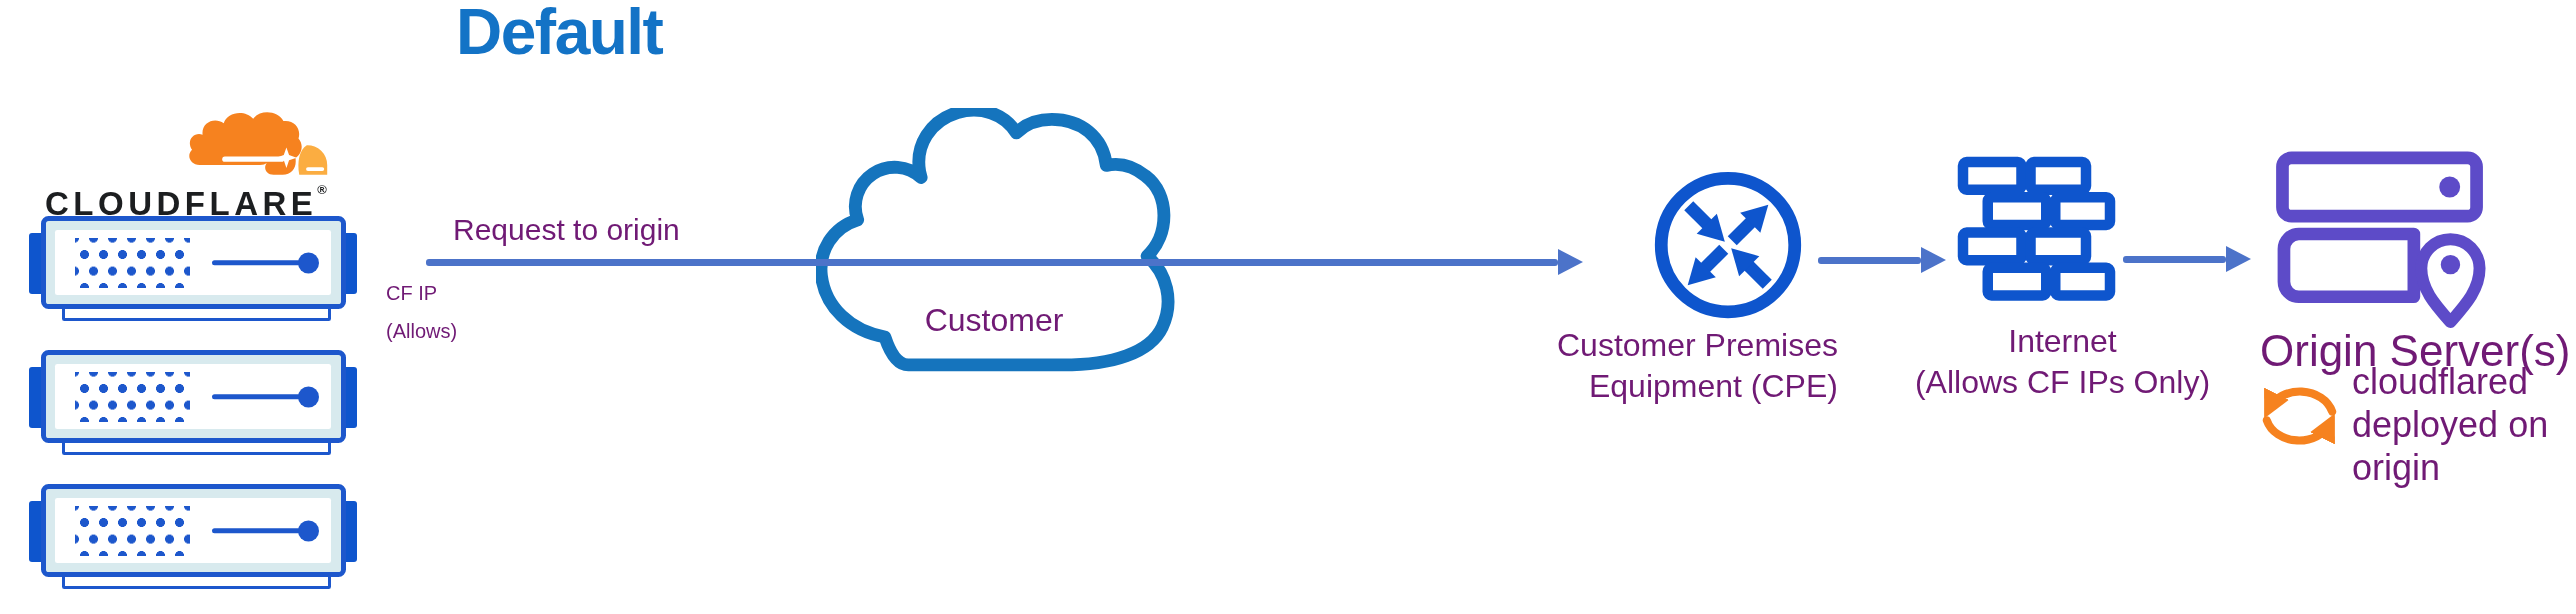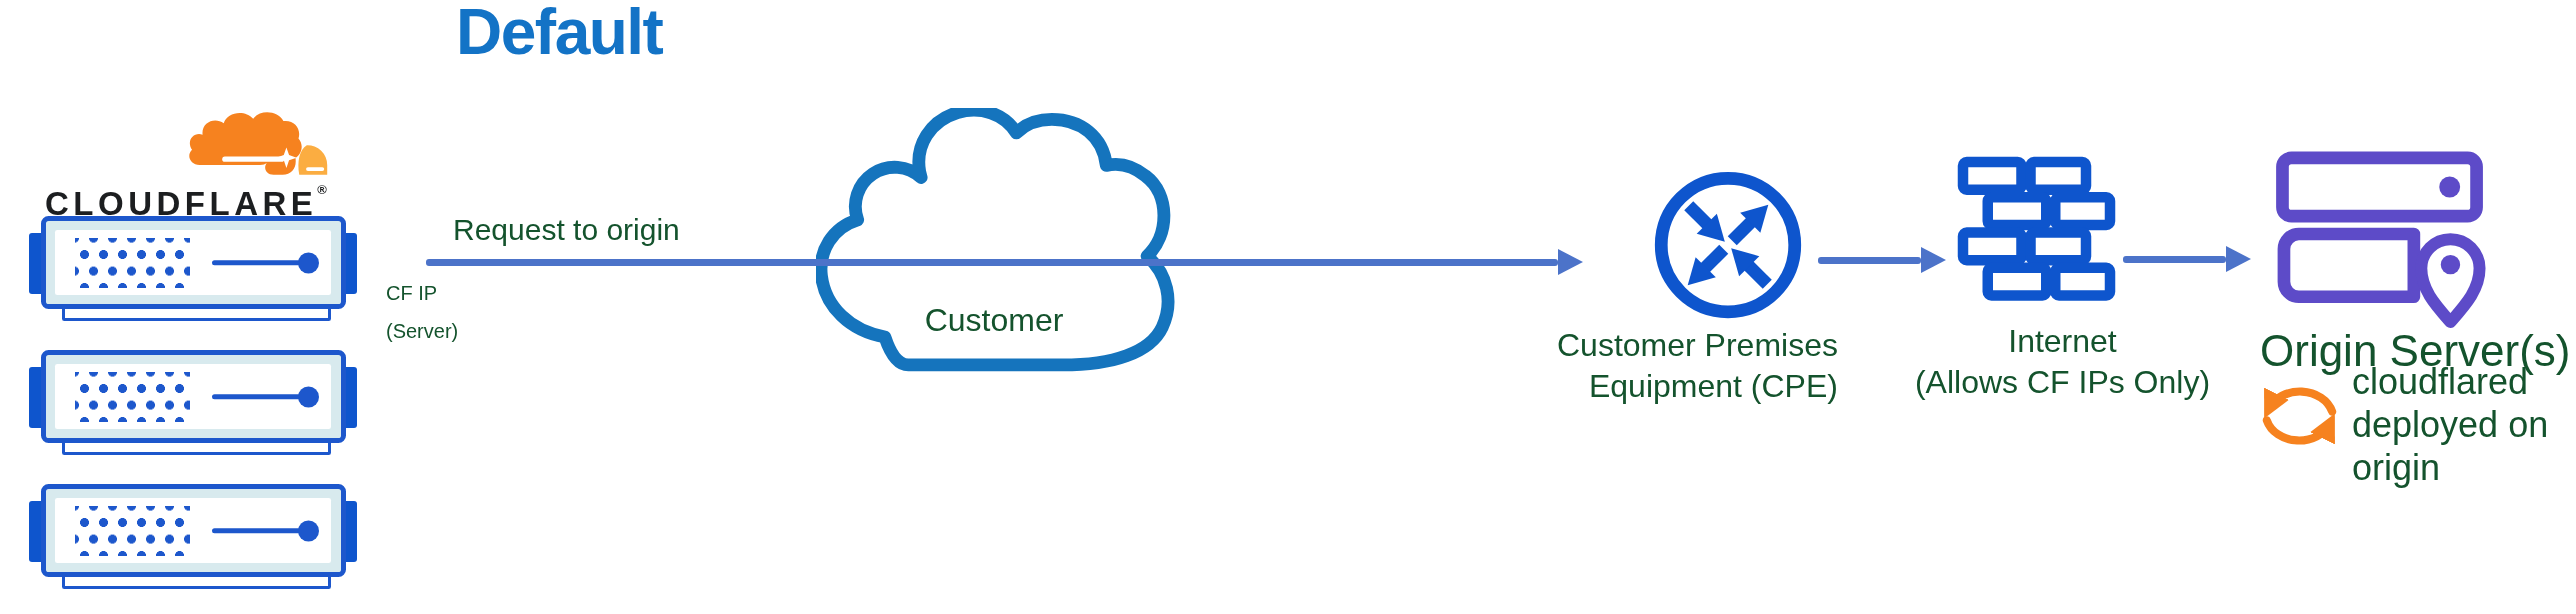--- a/index.html
+++ b/index.html
@@ -2,21 +2,21 @@
 <html style="font-size:12px"><head>
 <meta charset="utf-8">
 <style>
   html,body{margin:0;padding:0;background:#fff;}
   .stage{position:relative;width:2576px;height:614px;background:#ffffff;overflow:hidden;
          font-family:"Liberation Sans",sans-serif;}
   .abs{position:absolute;}
 
   
   .title{left:456px;top:-4.5px;font-size:64px;font-weight:600;letter-spacing:-1.5px;color:#1373c6;line-height:73px;}
-  .lbl{color:#14532d;font-size:32px;line-height:41px;}
+  .lbl{color:#701a75;font-size:32px;line-height:41px;}
   .req-label{left:453px;top:209px;font-size:30px;}
   .ip-label{left:386px;top:274px;font-size:20px;line-height:38px;}
   .internet-label{left:863px;top:300px;width:262px;text-align:center;z-index:6;}
   .cpe-label{left:1557px;top:325px;text-align:right;}
   .fw-label{left:1896px;top:321px;width:333px;text-align:center;}
   .origin-label{left:2260px;top:330px;font-size:44px;}
   .note-label{left:2352px;top:360px;font-size:36px;line-height:43px;}
 
   
   .wordmark{left:45px;top:182px;font-size:33px;font-weight:bold;letter-spacing:4.5px;color:#1c1e20;}
@@ -106,21 +106,21 @@
     </div>
   </div>
 
   <div class="arrow arrow1"></div>
   <div class="arrow arrow2"></div>
   <div class="arrow arrow3"></div>
 
   <div class="abs lbl req-label">Request to origin</div>
   <div class="abs lbl ip-label">
     <div>CF IP</div>
-    <div>(Server)</div>
+    <div>(Allows)</div>
   </div>
 
   <svg class="abs" style="left:816px;top:108px;" width="369" height="266" viewBox="0 0 488 352">
     <path fill="#ffffff" stroke="#1574bd" stroke-width="17" stroke-linejoin="round" d="M 122 340 L 326 340 C 392 340 442 324 458 290 C 474 256 464 218 438 196
          C 468 168 468 114 436 90 C 420 77 402 72 384 76 C 380 38 350 15 312 15
          C 294 15 277 21 265 33 C 249 7 217 -3 187 6 C 151 17 131 49 137 84 L 139 92
          A 52 52 0 0 0 55 148 C 22 158 3 189 7 222 C 12 263 45 295 91 303
          C 99 327 109 340 122 340 Z"></path>
   </svg>
   <div class="abs lbl internet-label">Customer</div>

